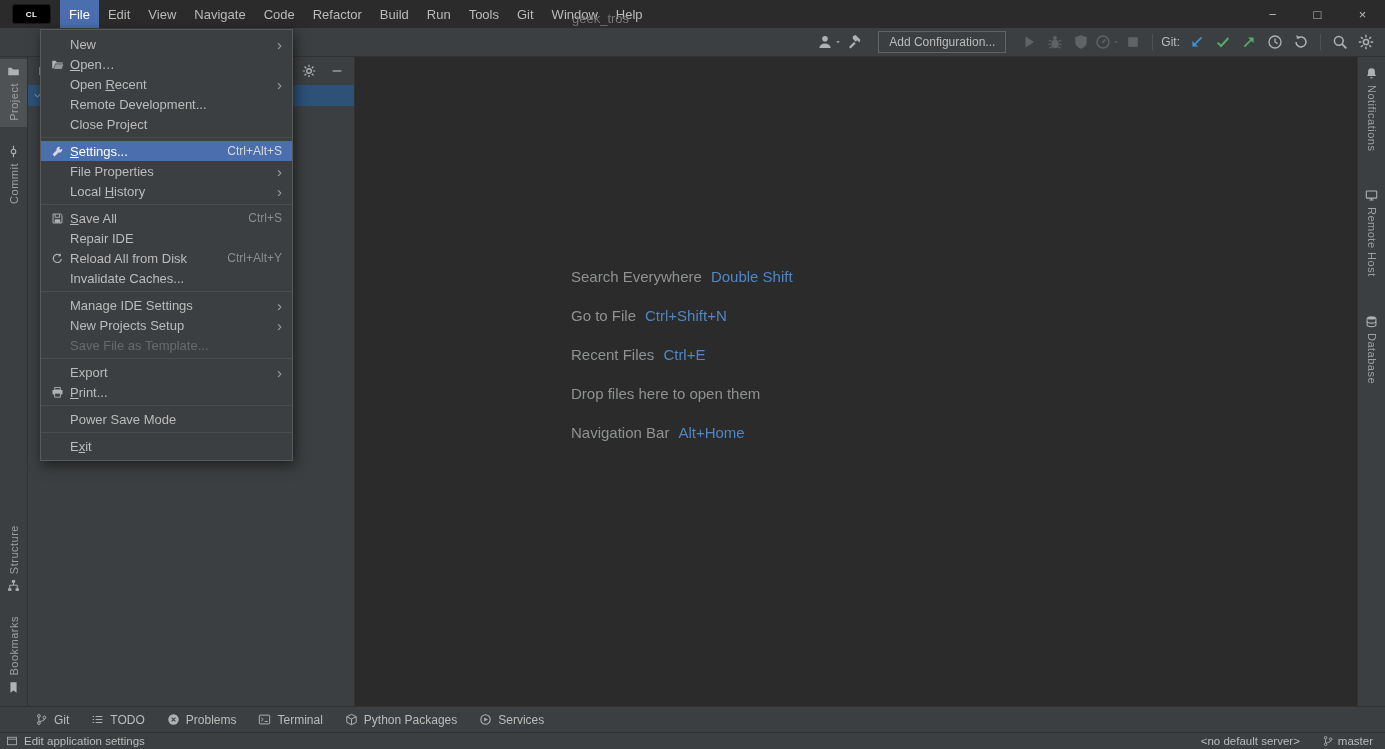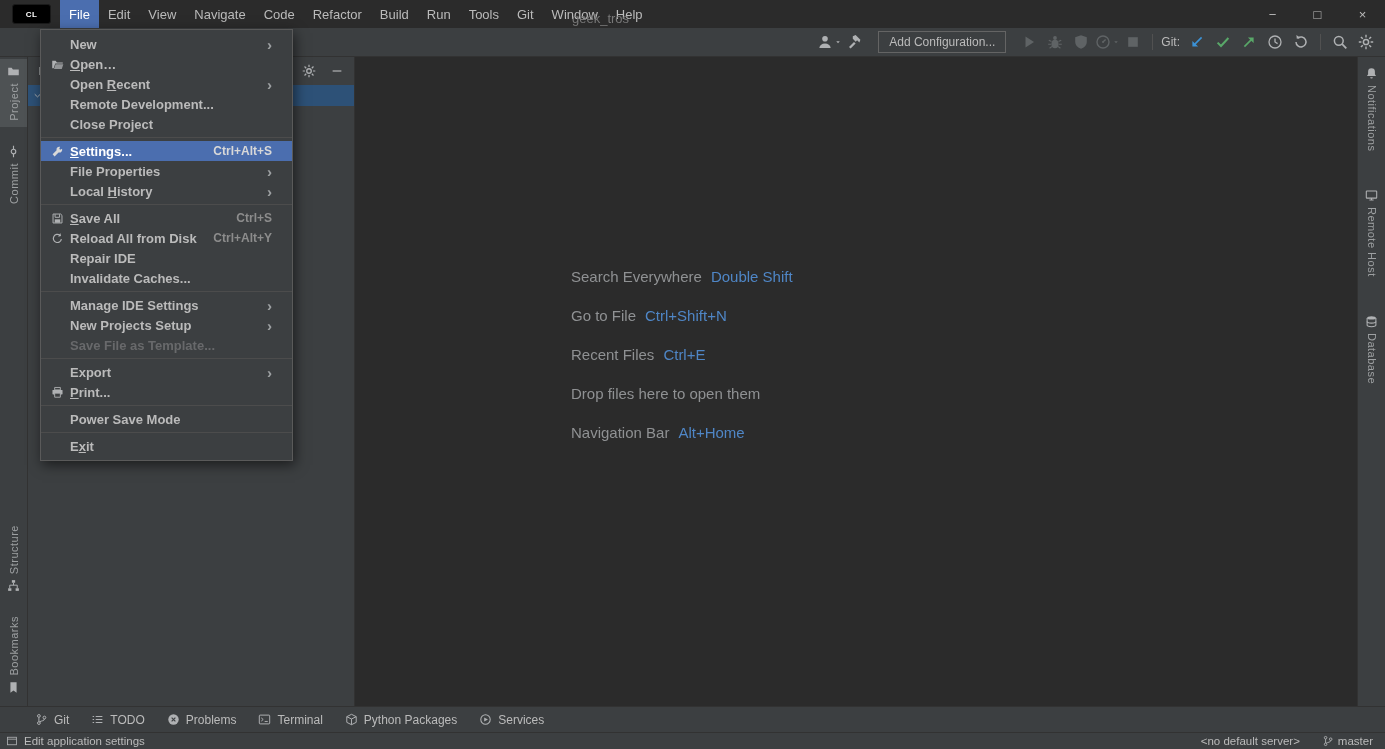--- a/index.html
+++ b/index.html
@@ -51,21 +51,21 @@
 
   
   .editor{position:absolute;left:356px;top:57px;width:1001px;height:649px;background:#2b2b2b;z-index:1;}
   .tips{position:absolute;left:215px;top:200px;display:flex;flex-direction:column;}
   .tip-row{height:39px;display:flex;align-items:center;gap:9px;font-size:15px;}
   .tip-label{color:#8f9193;}
   .tip-key{color:#4f86c6;}
 
   
   .file-menu{position:absolute;left:40px;top:29px;width:253px;background:#3c3f41;border:1px solid #5a5a5a;box-shadow:2px 4px 12px rgba(0,0,0,.55);padding:4px 0;z-index:20;}
-  .menu-item{height:20px;display:flex;align-items:center;padding:0 20px 0 6px;color:#bbb;font-size:13px;cursor:default;font-weight:bold;}
+  .menu-item{height:20px;display:flex;align-items:center;padding:0 10px 0 6px;color:#bbb;font-size:13px;cursor:default;}
   .mi-icon{width:20px;display:inline-flex;justify-content:center;margin-right:3px;color:#afb1b3;}
   .mi-icon svg{width:13px;height:13px;}
   .mi-label{flex:1;white-space:nowrap;}
   .mi-short{color:#8c8c8c;font-size:12px;margin-left:12px;}
   .mi-arrow{color:#9da0a2;margin-left:12px;font-size:15px;line-height:1;}
   .menu-item.selected{background:#4b6eaf;color:#fff;}
   .menu-item.selected .mi-short{color:#d8d8d8;}
   .menu-item.selected .mi-icon{color:#d8d8d8;}
   .menu-item.disabled{color:#68696b;}
   .menu-sep{height:1px;background:#4c4c4c;margin:3px 0;}
@@ -420,32 +420,32 @@
           <svg viewBox="0 0 16 16" aria-hidden="true">
             <path d="M2.5 2.5h9.4l1.6 1.6v9.4H2.5z" fill="none" stroke="currentColor" stroke-width="1.2"></path>
             <path d="M5 2.8v3.7h5.5V2.8" fill="none" stroke="currentColor" stroke-width="1.2"></path>
             <rect x="4.6" y="9" width="6.8" height="4.2" fill="currentColor"></rect>
           </svg>
         </span>
         <span class="mi-label"><u>S</u>ave All</span>
         <span class="mi-short">Ctrl+S</span>
       </div>
       <div class="menu-item">
+        <span class="mi-icon"></span>
+        <span class="mi-label">Repair IDE</span>
+      </div>
+      <div class="menu-item">
         <span class="mi-icon">
           <svg viewBox="0 0 16 16" aria-hidden="true">
             <path d="M12.8 8.8A5 5 0 1 1 11 4" fill="none" stroke="currentColor" stroke-width="1.5"></path>
             <path d="M11.5 1.2l.9 3.6-3.6.9z" fill="currentColor"></path>
           </svg>
         </span>
         <span class="mi-label">Reload All from Disk</span>
         <span class="mi-short">Ctrl+Alt+Y</span>
-      </div>
-      <div class="menu-item">
-        <span class="mi-icon"></span>
-        <span class="mi-label">Repair IDE</span>
       </div>
       <div class="menu-item">
         <span class="mi-icon"></span>
         <span class="mi-label">Invalidate Caches...</span>
       </div>
       <div class="menu-sep"></div>
       <div class="menu-item">
         <span class="mi-icon"></span>
         <span class="mi-label">Manage IDE Settings</span>
         <span class="mi-arrow">›</span>

